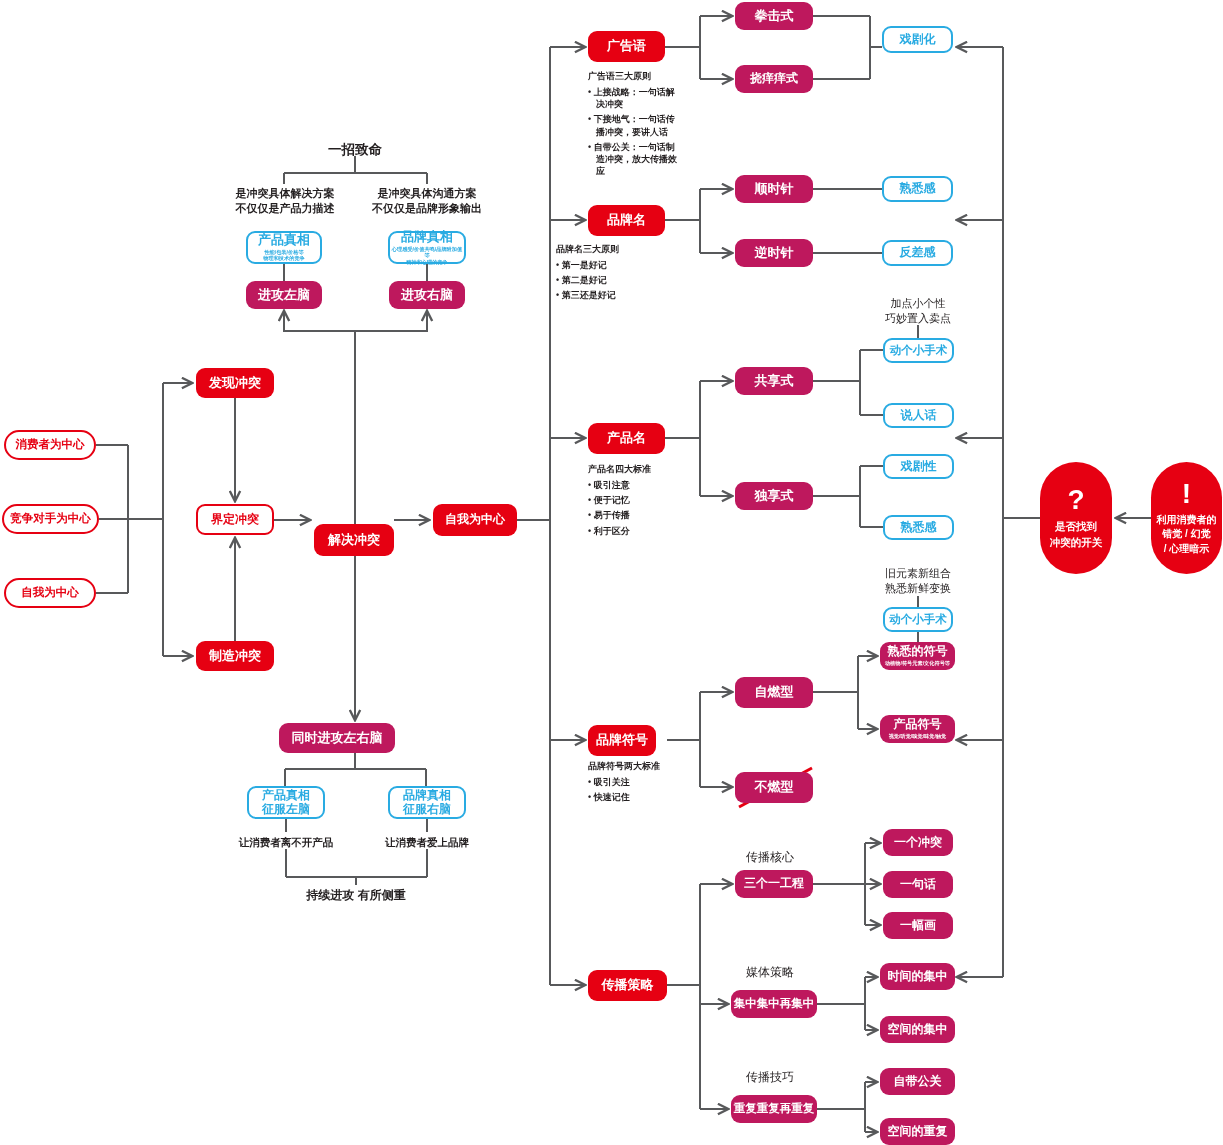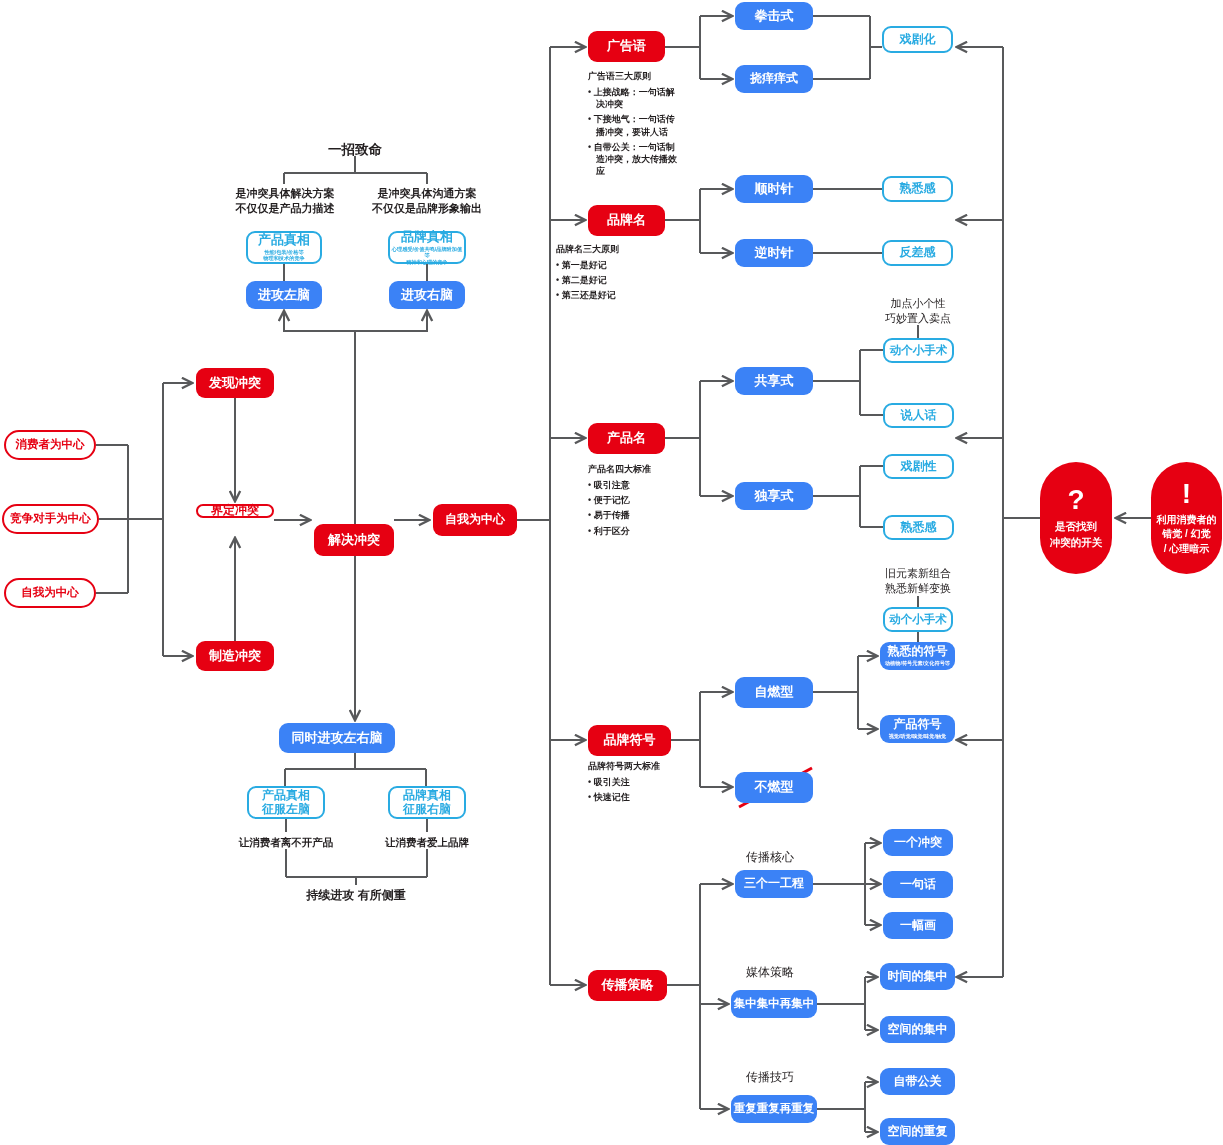--- a/index.html
+++ b/index.html
@@ -4,21 +4,21 @@
 <style>
   html,body{margin:0;padding:0;background:#fff;}
   body{font-family:"Liberation Sans","DejaVu Sans",sans-serif;color:#231f20;}
   .canvas{position:relative;width:1223px;height:1145px;background:#fff;overflow:hidden;}
   .wires{position:absolute;left:0;top:0;}
   .node{position:absolute;box-sizing:border-box;display:flex;flex-direction:column;
         align-items:center;justify-content:center;text-align:center;
         border-radius:9px;font-weight:bold;line-height:1.15;z-index:2;}
   .rf{background:#e60012;color:#fff;font-size:13px;}
   .ro{background:#fff;border:2.5px solid #e60012;color:#e60012;font-size:12px;}
-  .bf{background:#3b82f6;color:#fff;font-size:13px;}
+  .bf{background:#be185d;color:#fff;font-size:13px;}
   .bo{background:#fff;border:2.5px solid #29abe2;color:#29abe2;font-size:12px;}
   .pill{border-radius:15px;font-size:11.5px;}
   .fs12{font-size:12px;} .fs115{font-size:11.5px;}
   .sub{font-size:5.2px;font-weight:bold;line-height:1.25;margin-top:1px;}
   .pre{white-space:pre-line;}
   .caption{position:absolute;font-size:11px;line-height:1.4;text-align:center;z-index:2;}
   .capbold{font-weight:bold;}
   .heading{position:absolute;font-size:13.5px;font-weight:bold;text-align:center;z-index:2;}
   .grouplbl{position:absolute;font-size:12px;text-align:center;z-index:2;}
   .note{position:absolute;font-size:9px;line-height:1.35;z-index:2;}
@@ -157,21 +157,21 @@
       <line x1="1151" y1="518" x2="1117" y2="518" marker-end="url(#ah)"></line>
     </g>
     <line x1="739" y1="807" x2="812" y2="768" stroke="#e60012" stroke-width="3"></line>
   </svg>
 
   <div class="node ro pill" style="left:4px;top:430px;width:92px;height:30px;">消费者为中心</div>
   <div class="node ro pill" style="left:2px;top:504px;width:97px;height:30px;">竞争对手为中心</div>
   <div class="node ro pill" style="left:4px;top:578px;width:92px;height:30px;">自我为中心</div>
 
   <div class="node rf" style="left:196px;top:368px;width:78px;height:30px;">发现冲突</div>
-  <div class="node ro" style="left:196px;top:504px;width:78px;height:14px;">界定冲突</div>
+  <div class="node ro" style="left:196px;top:504px;width:78px;height:31px;">界定冲突</div>
   <div class="node rf" style="left:196px;top:641px;width:78px;height:30px;">制造冲突</div>
   <div class="node rf" style="left:314px;top:504px;width:80px;height:32px;margin-top:20px;">解决冲突</div>
   <div class="node rf fs12" style="left:433px;top:504px;width:84px;height:32px;">自我为中心</div>
 
   <div class="heading" style="left:315px;top:141px;width:80px;">一招致命</div>
   <div class="caption capbold pre" style="left:225px;top:186px;width:120px;font-size:11px;">是冲突具体解决方案
 不仅仅是产品力描述</div>
   <div class="caption capbold pre" style="left:367px;top:186px;width:120px;font-size:11px;">是冲突具体沟通方案
 不仅仅是品牌形象输出</div>
   <div class="node bo" style="left:246px;top:231px;width:76px;height:33px;">
@@ -229,21 +229,21 @@
   <div class="node bo" style="left:883px;top:454px;width:71px;height:25px;">戏剧性</div>
   <div class="node bo" style="left:883px;top:515px;width:71px;height:25px;">熟悉感</div>
   <div class="note" style="left:588px;top:463px;width:95px;">
     <div class="nt">产品名四大标准</div>
     <div class="ni">吸引注意</div>
     <div class="ni">便于记忆</div>
     <div class="ni">易于传播</div>
     <div class="ni">利于区分</div>
   </div>
 
-  <div class="node rf" style="left:588px;top:725px;width:83px;height:31px;">品牌符号</div>
+  <div class="node rf" style="left:588px;top:725px;width:68px;height:31px;">品牌符号</div>
   <div class="node bf" style="left:735px;top:677px;width:78px;height:31px;">自燃型</div>
   <div class="node bf" style="left:735px;top:772px;width:78px;height:31px;">不燃型</div>
   <div class="caption pre" style="left:868px;top:566px;width:100px;">旧元素新组合
 熟悉新鲜变换</div>
   <div class="node bo fs115" style="left:883px;top:607px;width:70px;height:25px;">动个小手术</div>
   <div class="node bf" style="left:880px;top:642px;width:75px;height:28px;">
     <div style="font-size:12px;">熟悉的符号</div>
     <div class="sub pre">动植物/符号元素/文化符号等</div>
   </div>
   <div class="node bf" style="left:880px;top:715px;width:75px;height:28px;">

